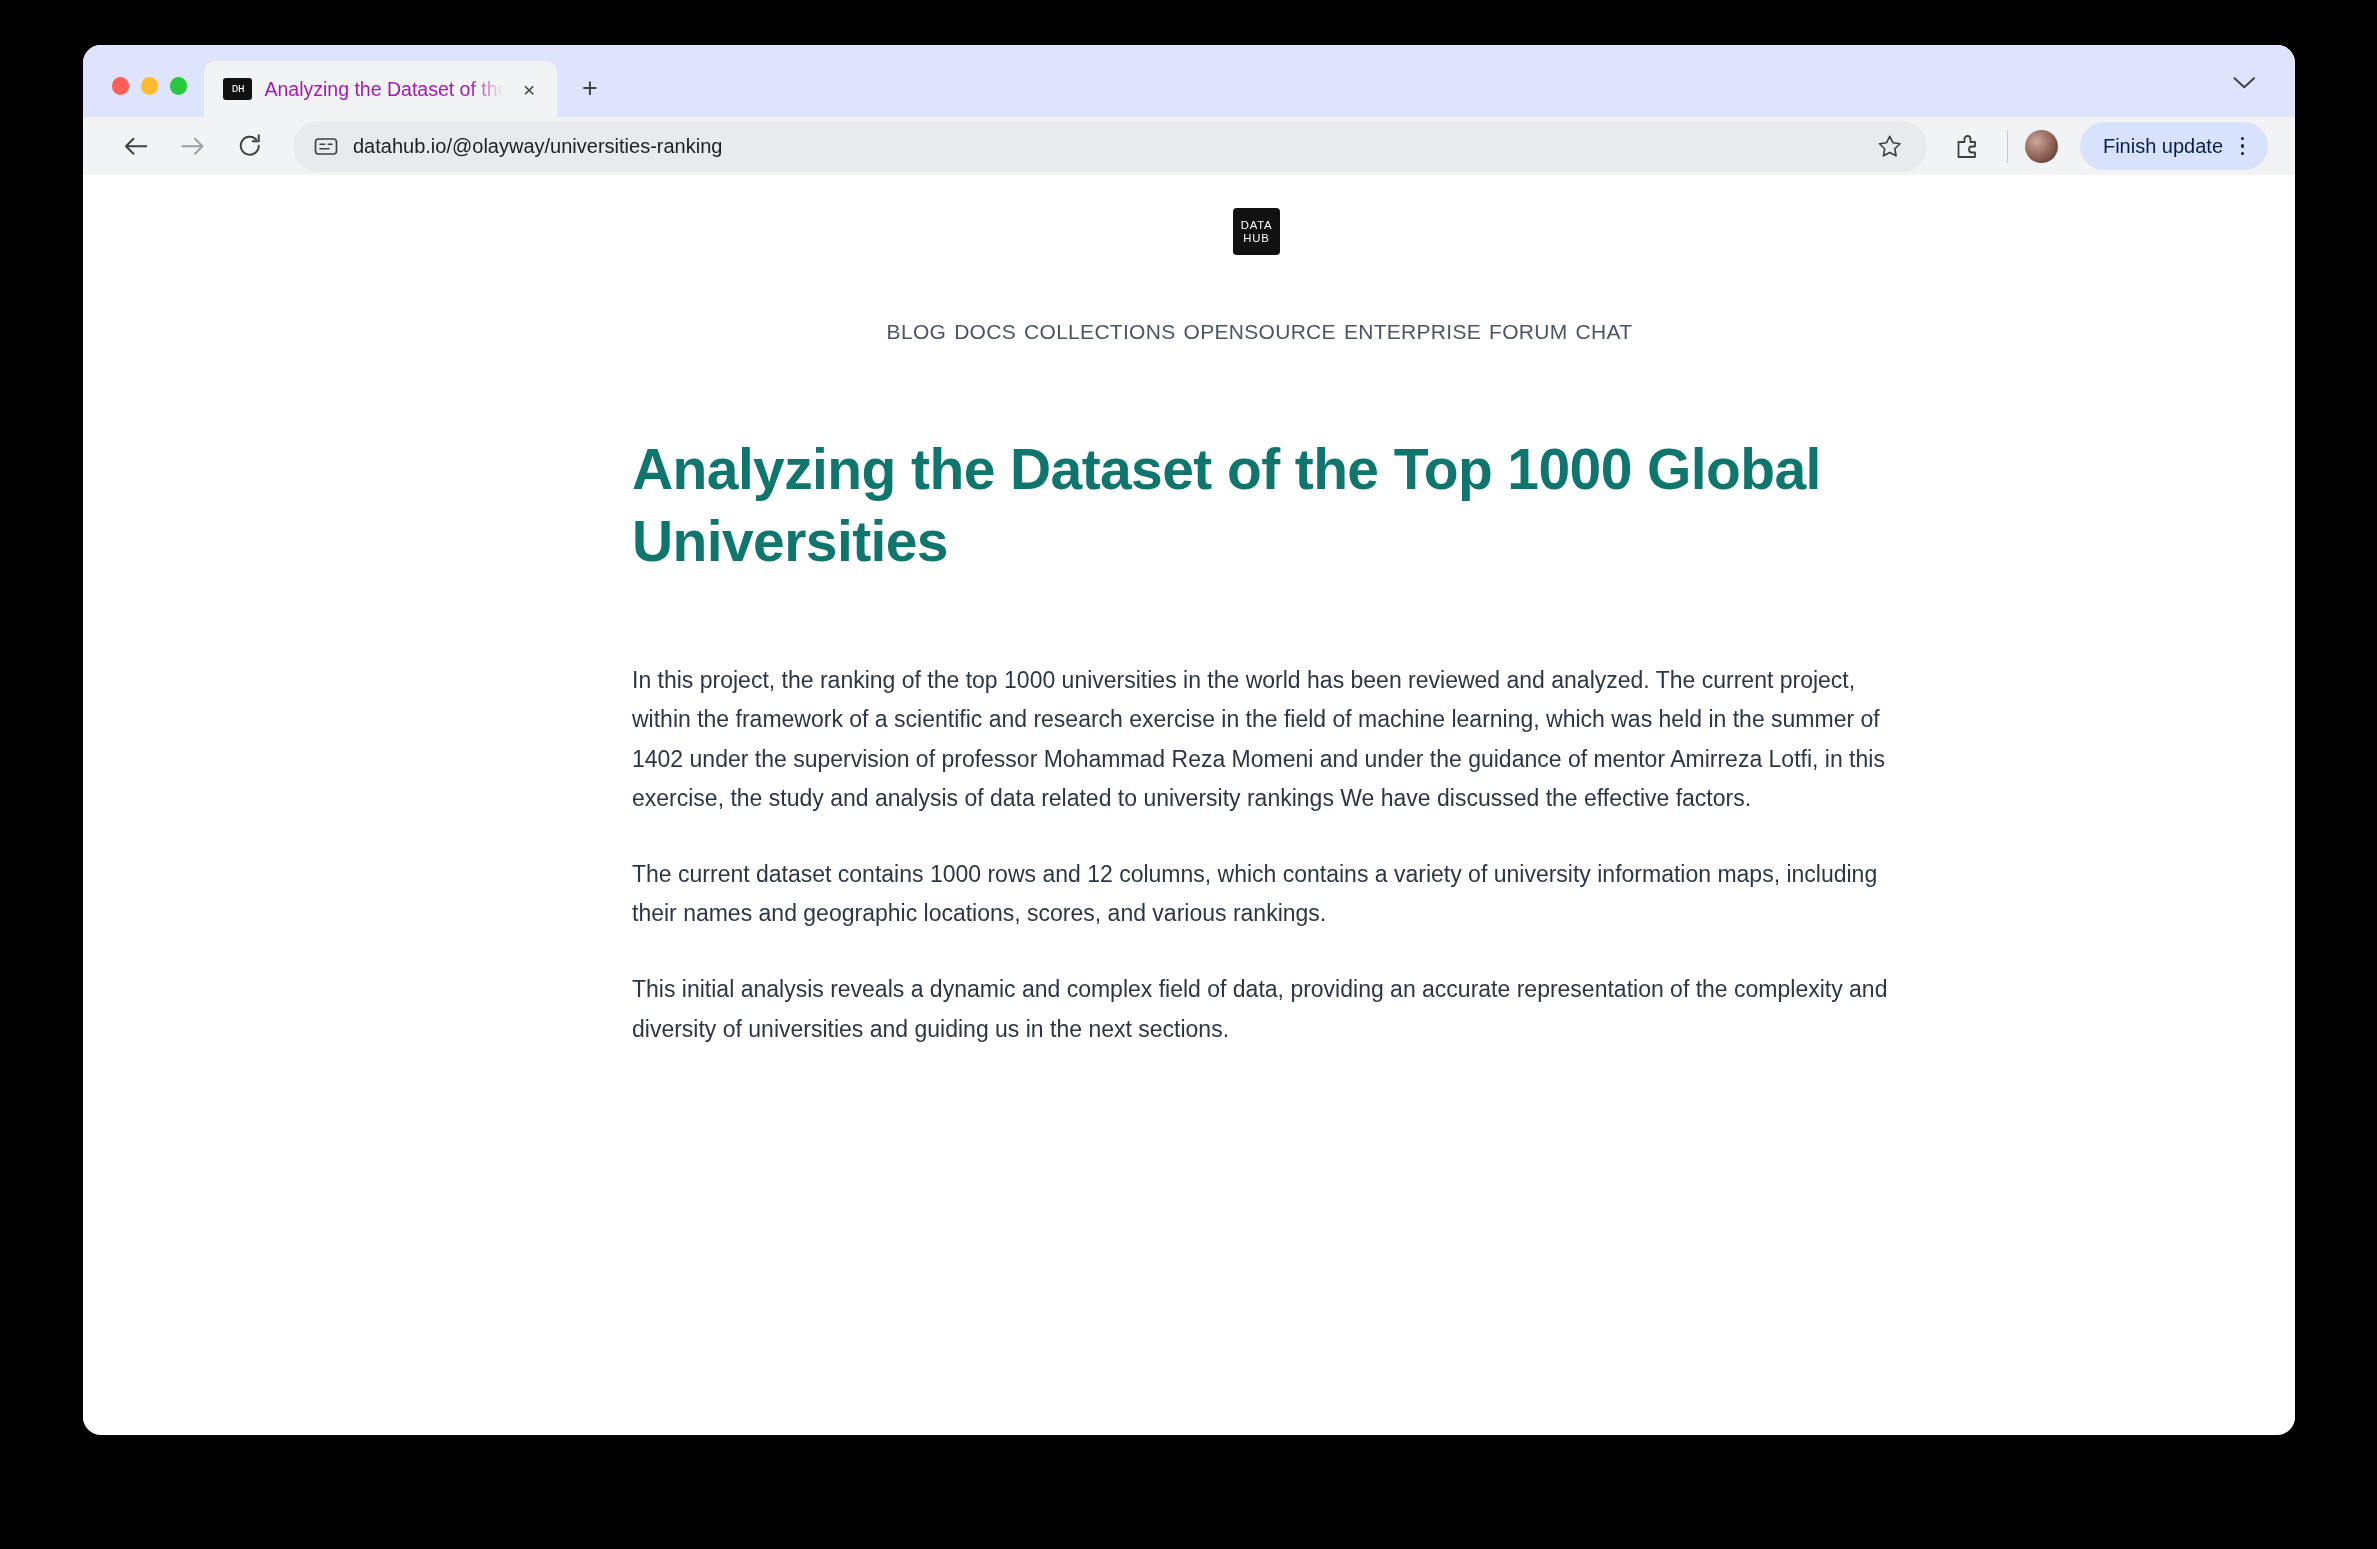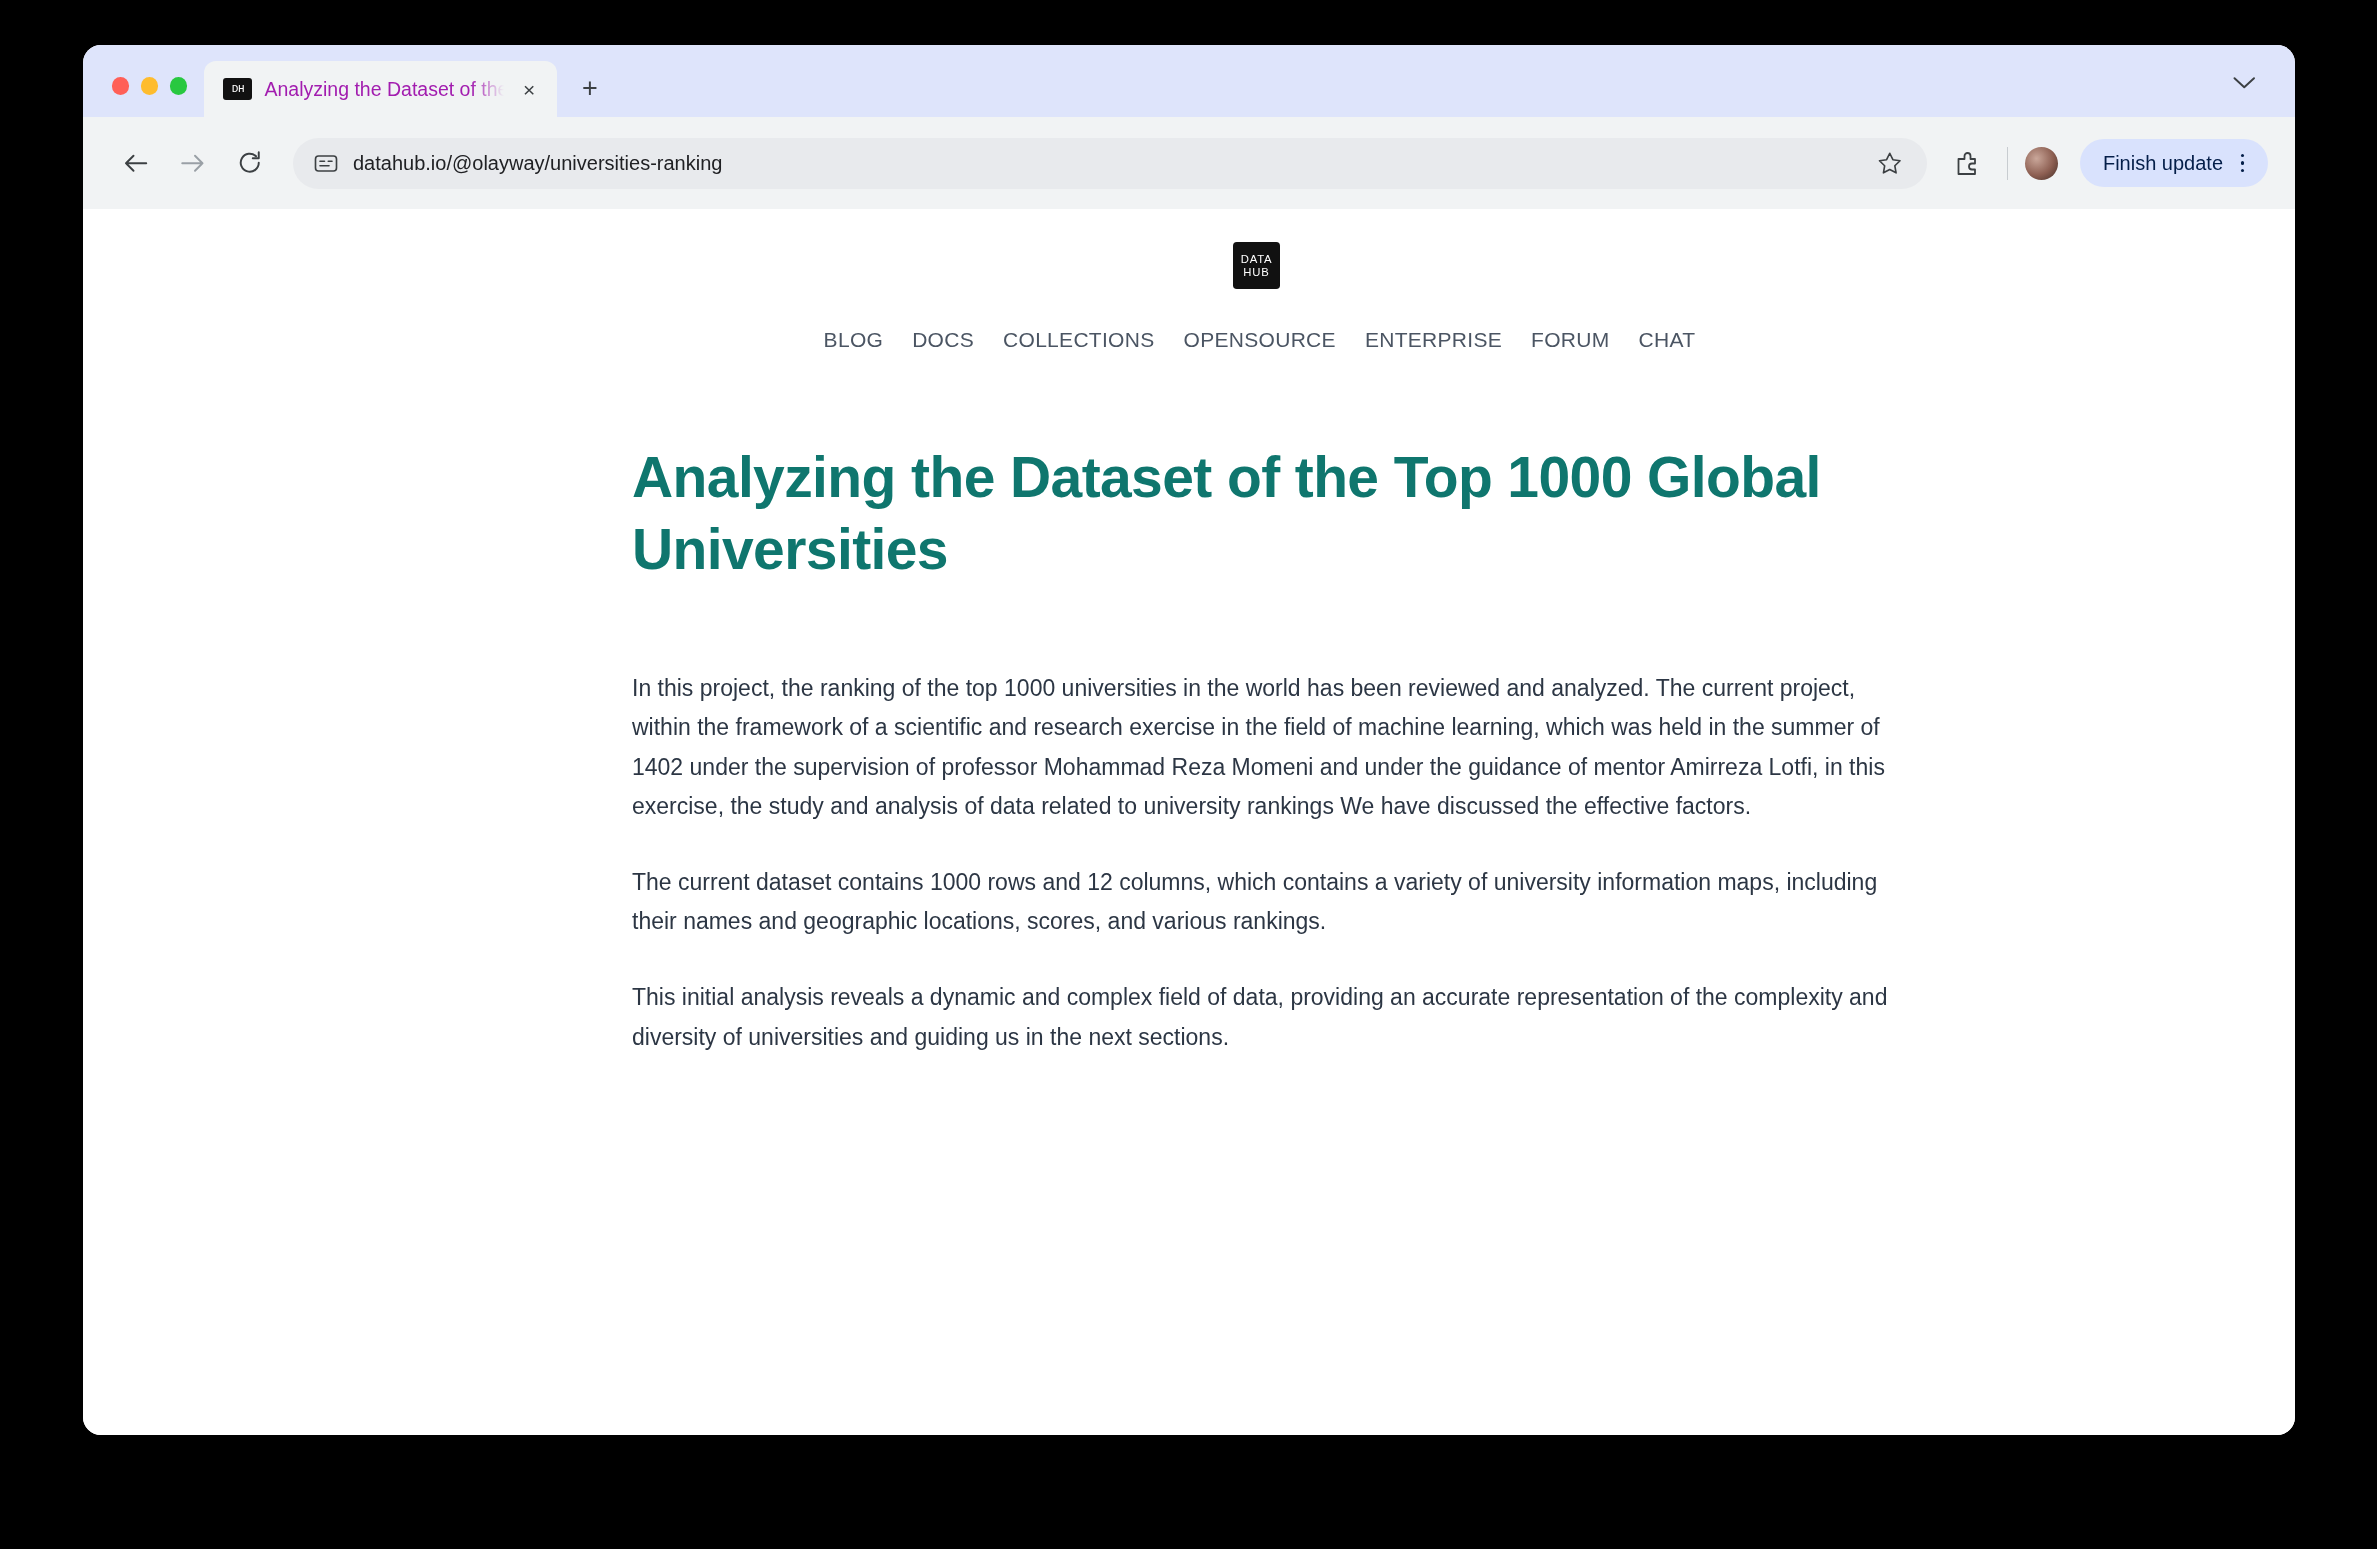--- a/index.html
+++ b/index.html
@@ -91,21 +91,21 @@
   #tabstrip-chevron {
     position: absolute;
     right: 33px;
     bottom: 16.5px;
     width: 35px; height: 35px;
     display: flex; align-items: center; justify-content: center;
   }
 
   
   #toolbar {
-    height: 92px;
+    height: 58px;
     background: #f1f3f4;
     display: flex;
     align-items: center;
     padding: 0 27px;
     gap: 6px;
   }
   .nav-btn {
     width: 51px; height: 51px;
     border-radius: 50%;
     display: flex; align-items: center; justify-content: center;
@@ -179,22 +179,23 @@
     align-items: center;
     justify-content: center;
     font-size: 11.3px;
     line-height: 1.15;
     letter-spacing: 0.8px;
     font-family: "Liberation Sans", sans-serif;
   }
   #site-nav {
     display: flex;
     align-items: flex-start;
-    gap: 29px;
+    gap: 8px;
     margin-left: 6px;
+    margin-top: 26px;
   }
   .nav-link {
     font-size: 21px;
     color: #4b5563;
     letter-spacing: 0.3px;
   }
 
   #article {
     padding: 89px 0 0 549px;
     max-width: 1864px;

